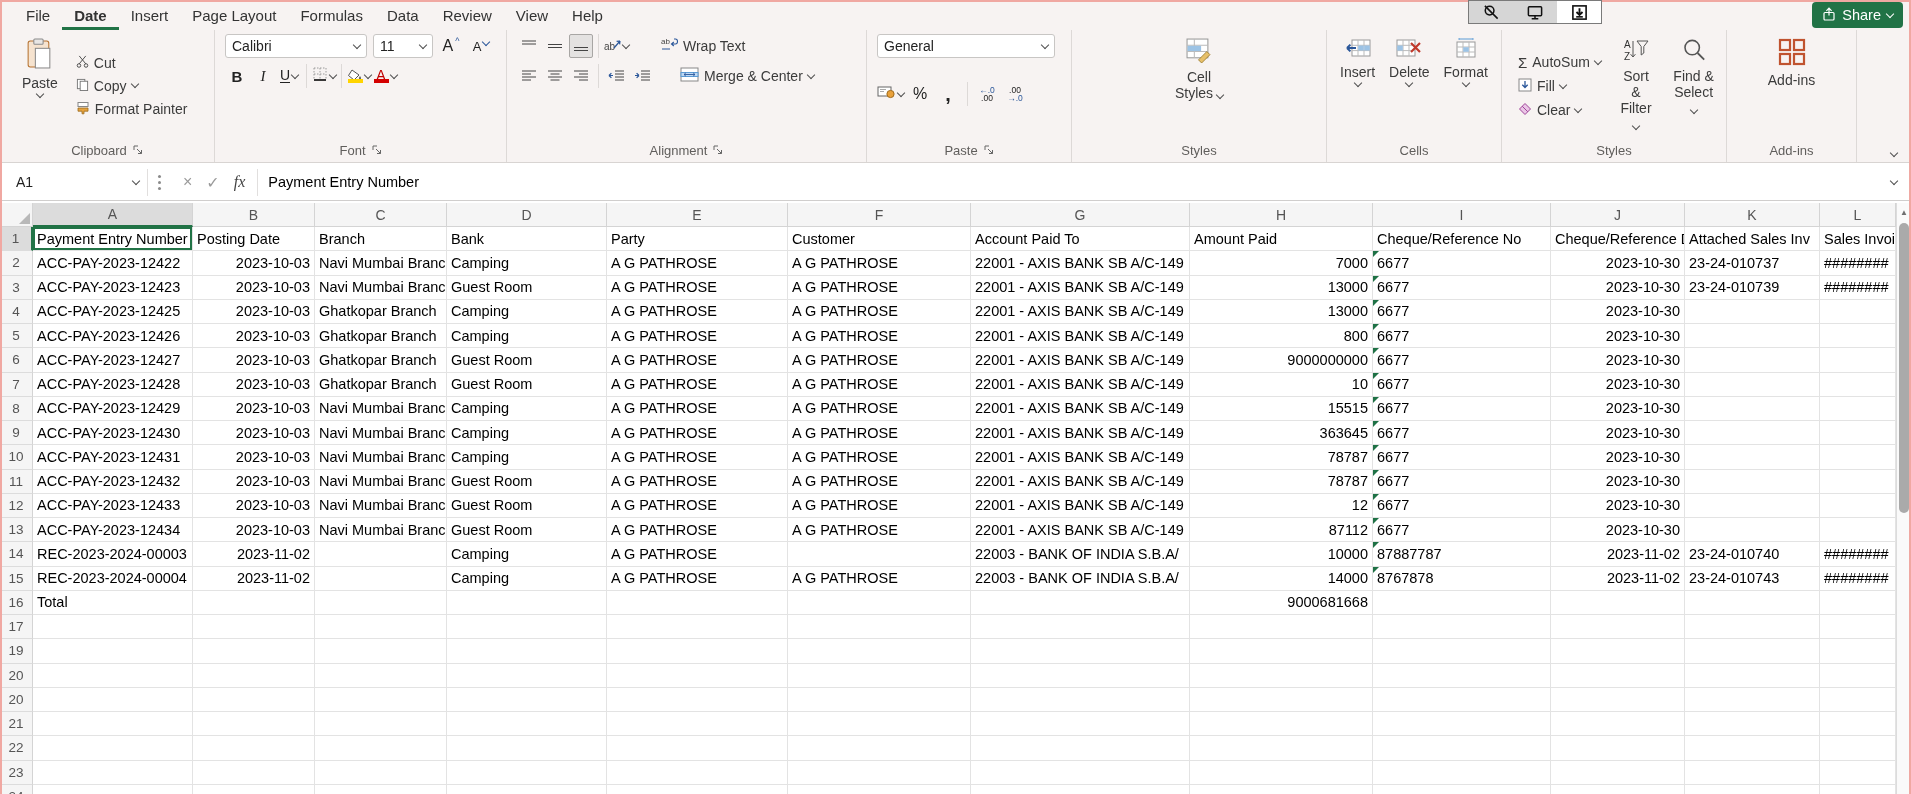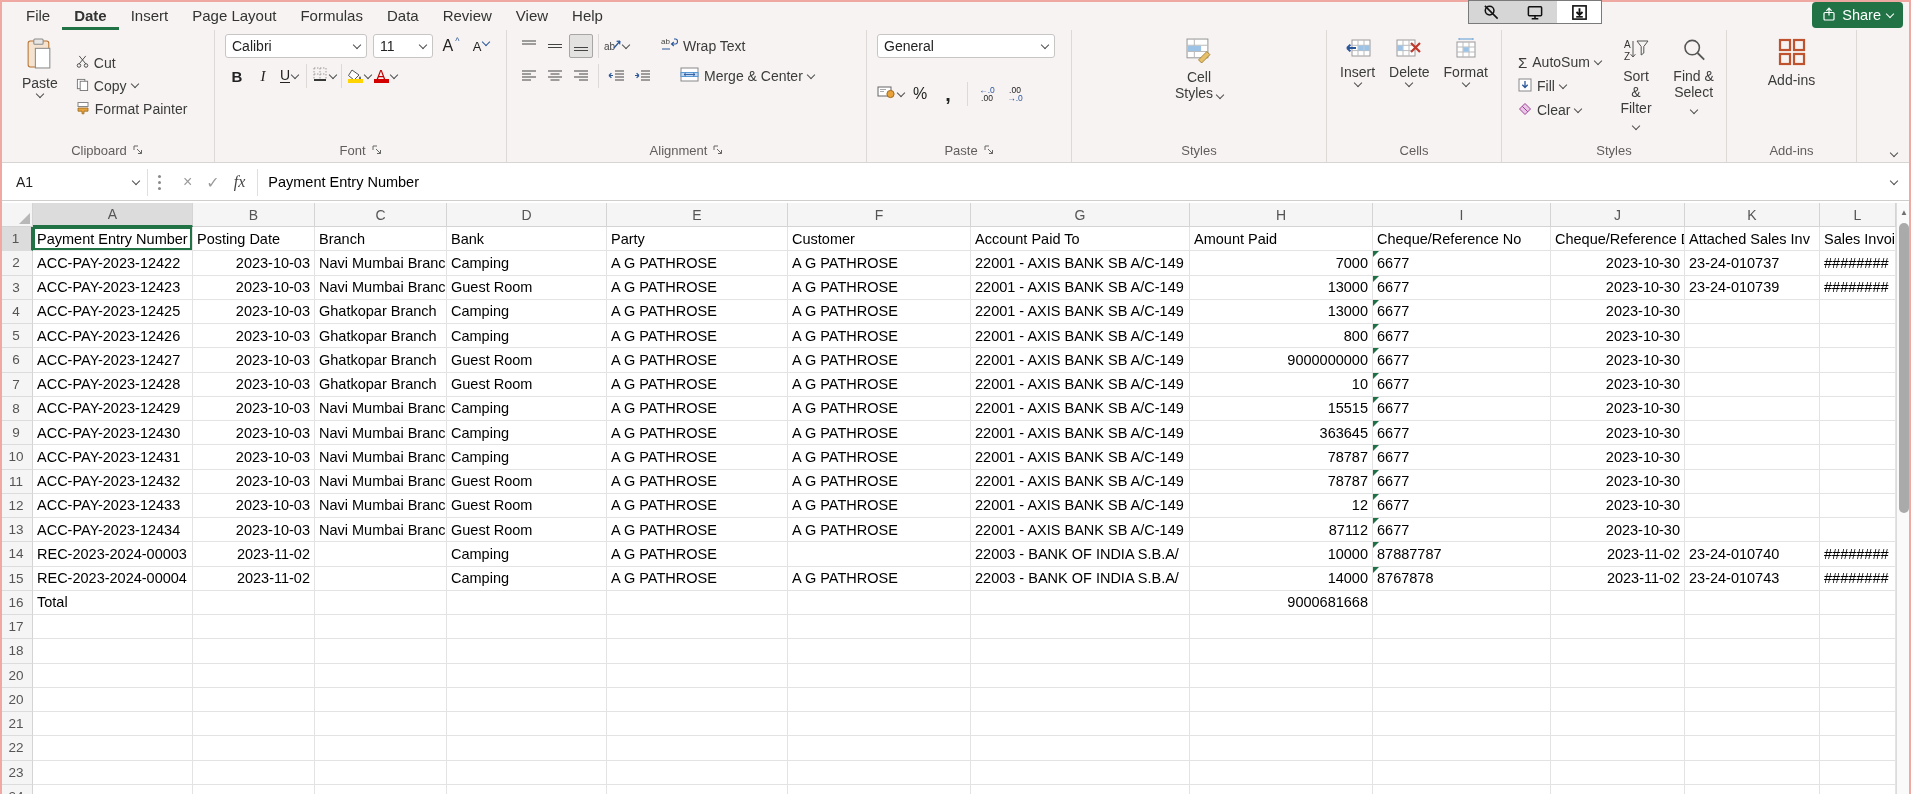--- a/index.html
+++ b/index.html
@@ -1190,21 +1190,21 @@
           <span></span>
         </div>
         <div class="c" style="width: 135px;">
           <span></span>
         </div>
         <div class="c" style="width: 76px;">
           <span></span>
         </div>
       </div>
       <div class="row">
-        <div class="gut">18</div>
+        <div class="gut">19</div>
         <div class="c" style="width: 160px;">
           <span></span>
         </div>
         <div class="c r" style="width: 122px;">
           <span></span>
         </div>
         <div class="c" style="width: 132px;">
           <span></span>
         </div>
         <div class="c" style="width: 160px;">

